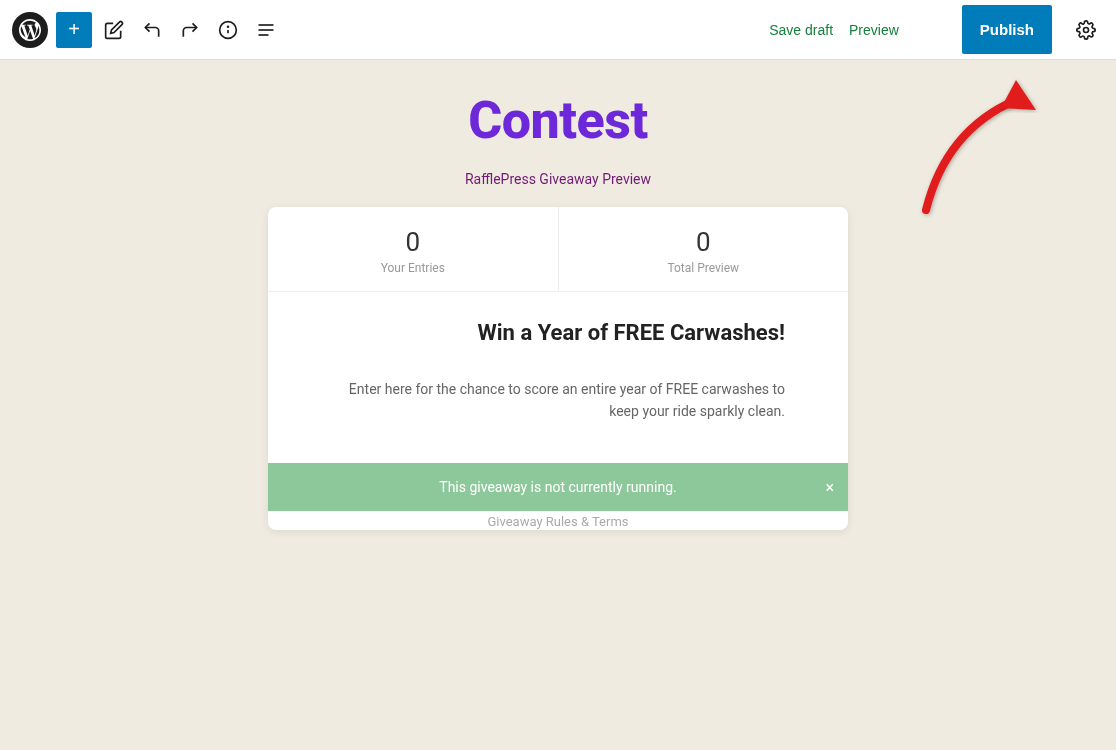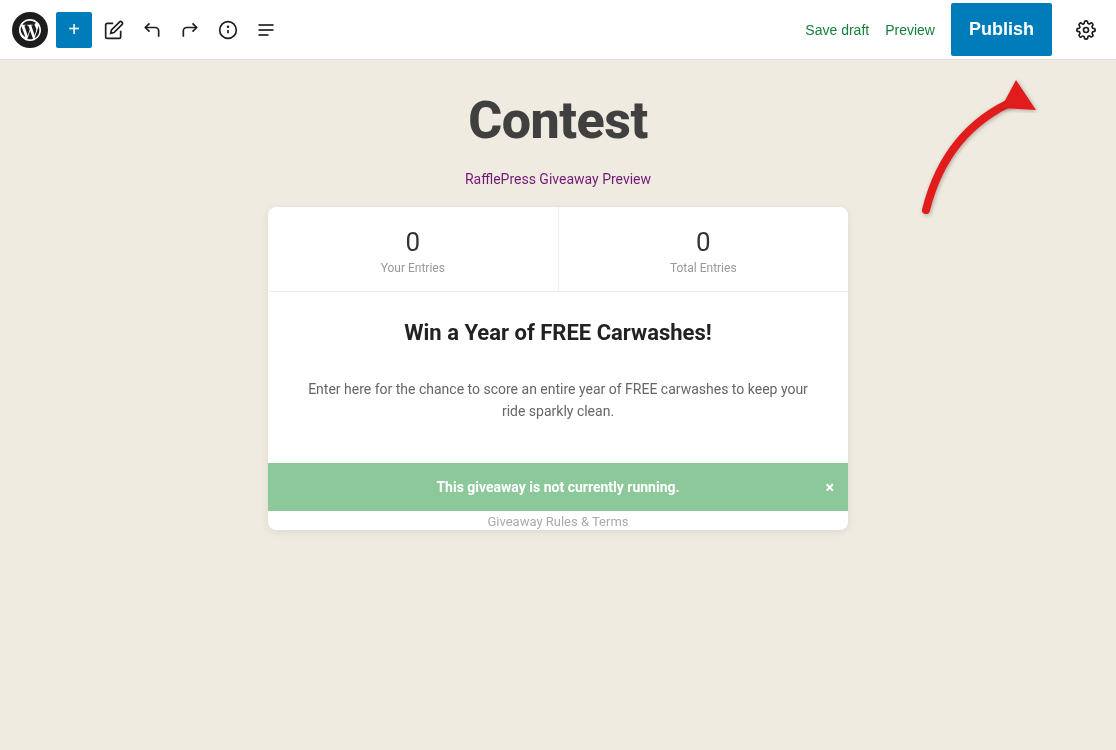--- a/index.html
+++ b/index.html
@@ -48,22 +48,22 @@
     }
     .toolbar-icon-btn svg { width: 20px; height: 20px; }
     .toolbar-spacer { flex: 1; }
     .toolbar-actions { display: flex; align-items: center; gap: 16px; }
     .link-btn {
       background: none; border: none; cursor: pointer;
       color: #15803d; font-size: 14px; font-weight: 500;
     }
     .publish-btn {
       background: #007cba; border: none; border-radius: 2px;
-      color: #fff; font-size: 18px; font-weight: 600;
-      padding: 16px 18px; cursor: pointer;
+      color: #fff; font-size: 15px; font-weight: 600;
+      padding: 16px 18px; cursor: pointer; margin-left: 47px;
     }
     .settings-btn {
       background: none; border: none; cursor: pointer;
       font-size: 20px; color: #1d1d1d;
       width: 36px; height: 36px;
       display: flex; align-items: center; justify-content: center;
     }
 
     
     .main-content {
@@ -72,21 +72,21 @@
       display: flex;
       flex-direction: column;
       align-items: center;
       padding-top: 30px;
       position: relative;
     }
 
     .page-title {
       font-size: 52px;
       font-weight: 800;
-      color: #404040;
+      color: #6d28d9;
       margin-bottom: 20px;
       letter-spacing: -0.5px;
     }
 
     .preview-label {
       font-size: 14px;
       color: #701a75;
       margin-bottom: 20px;
     }
 
@@ -118,42 +118,42 @@
     }
     .stat-number.hours { font-size: 26px; font-weight: 700; }
     .stat-label {
       font-size: 12px;
       color: #999;
       margin-top: 4px;
       display: block;
     }
 
     .card-body {
-      padding: 28px 40px 20px;
-      text-align: center;
+      padding: 28px 63px 20px;
+      text-align: right;
     }
     .card-headline {
       font-size: 22px;
       font-weight: 700;
       color: #222;
       margin-bottom: 14px;
     }
     .card-desc {
       font-size: 14px;
       color: #666;
       line-height: 1.6;
       margin-bottom: 20px;
       margin-top: 33px;
     }
 
     .not-running-bar {
       background: #8dc89b;
       color: #fff;
       font-size: 14px;
-      font-weight: 700;
+      font-weight: 400;
       text-align: center;
       padding: 16px;
       position: relative;
     }
     .close-x {
       position: absolute;
       right: 14px;
       top: 50%;
       transform: translateY(-50%);
       font-size: 16px;
@@ -252,21 +252,21 @@
 
   <div class="giveaway-card">
 
     <div class="stats-row">
       <div class="stat-cell">
         <span class="stat-number">0</span>
         <span class="stat-label">Your Entries</span>
       </div>
       <div class="stat-cell">
         <span class="stat-number">0</span>
-        <span class="stat-label">Total Entries</span>
+        <span class="stat-label">Total Preview</span>
       </div>
     </div>
 
     <div class="card-body">
       <h2 class="card-headline">Win a Year of FREE Carwashes!</h2>
       <p class="card-desc">Enter here for the chance to score an entire year of FREE carwashes to keep your ride sparkly clean.</p>
     </div>
 
     <div class="not-running-bar">
       <span>This giveaway is not currently running.</span>

